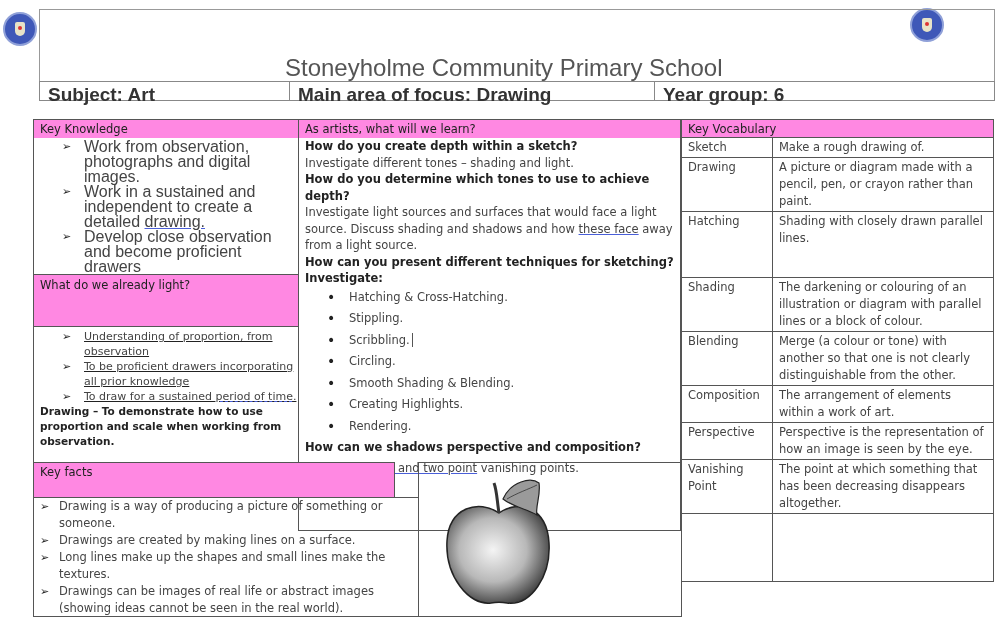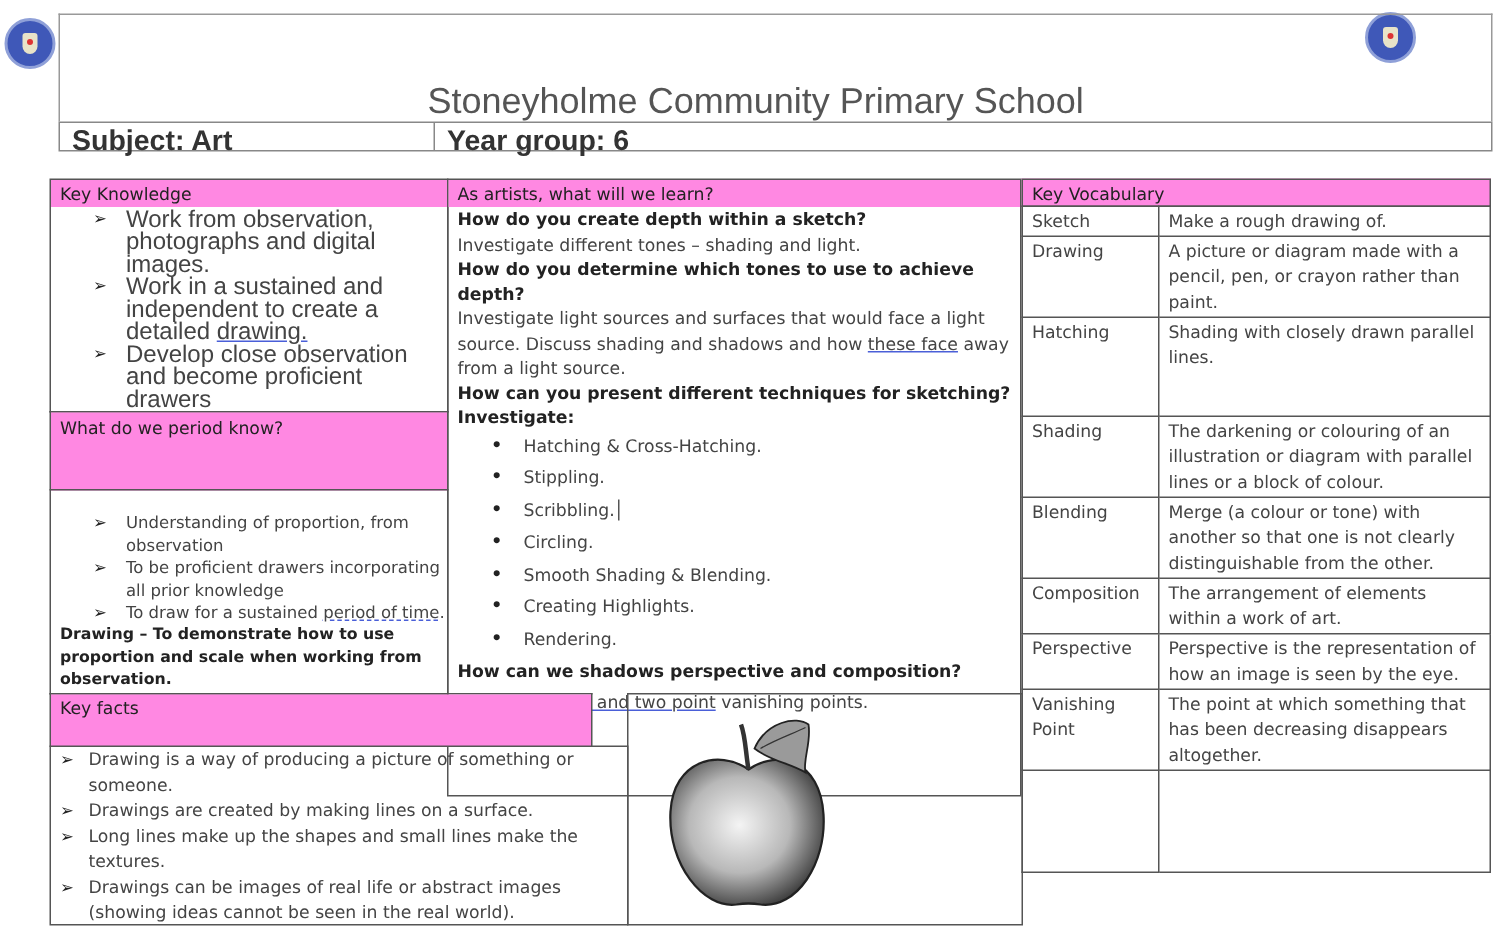--- a/index.html
+++ b/index.html
@@ -40,38 +40,39 @@
   </div>
 <div class="abs logo" style="left:910px;top:8px;">
     <div class="crest"></div>
   </div>
 
 <div class="abs title-box" style="left:39px;top:9px;width:956px;height:72px;"></div>
 <div class="abs title" style="left:285px;top:54px;">Stoneyholme Community Primary School</div>
 
 <div class="abs info-row" style="left:39px;top:81px;width:956px;height:20px;">
   <div style="width:250px;">Subject: Art</div>
+  <div style="width:365px;">Main area of focus: Drawing</div>
   <div style="flex:1;">Year group: 6</div>
 </div>
 
 <div class="abs cell" style="left:33px;top:119px;width:266px;height:156px;">
   <div class="pink" style="height:18px;padding-top:2px;">Key Knowledge</div>
   <ul class="arrow" style="padding-top:1px;">
     <li>Work from observation, photographs and digital images.</li>
     <li>Work in a sustained and independent to create a detailed <span class="u">drawing.</span></li>
     <li>Develop close observation and become proficient drawers</li>
   </ul>
   <div class="boldline">Drawing – To know how draw and use perspective and composition.</div>
 </div>
 
 <div class="abs cell" style="left:33px;top:274px;width:266px;height:53px;border-bottom:none;">
-  <div class="pink" style="height:52px;">What do we period know?</div>
+  <div class="pink" style="height:52px;">What do we already light?</div>
 </div>
 <div class="abs cell" style="left:33px;top:326px;width:266px;height:137px;">
-  <ul class="arrow arrow2" style="padding-top:14px;">
+  <ul class="arrow arrow2" style="padding-top:2px;text-decoration:underline;">
     <li>Understanding of proportion, from observation</li>
     <li>To be proficient drawers incorporating all prior knowledge</li>
     <li>To draw for a sustained <span style="text-decoration:underline dashed #4a5fd8;">period of time</span>.</li>
   </ul>
   <div class="boldline">Drawing – To demonstrate how to use proportion and scale when working from observation.</div>
 </div>
 
 <div class="abs cell" style="left:298px;top:119px;width:383px;height:412px;">
   <div class="pink" style="height:18px;padding-top:2px;">As artists, what will we learn?</div>
   <div class="learn">

